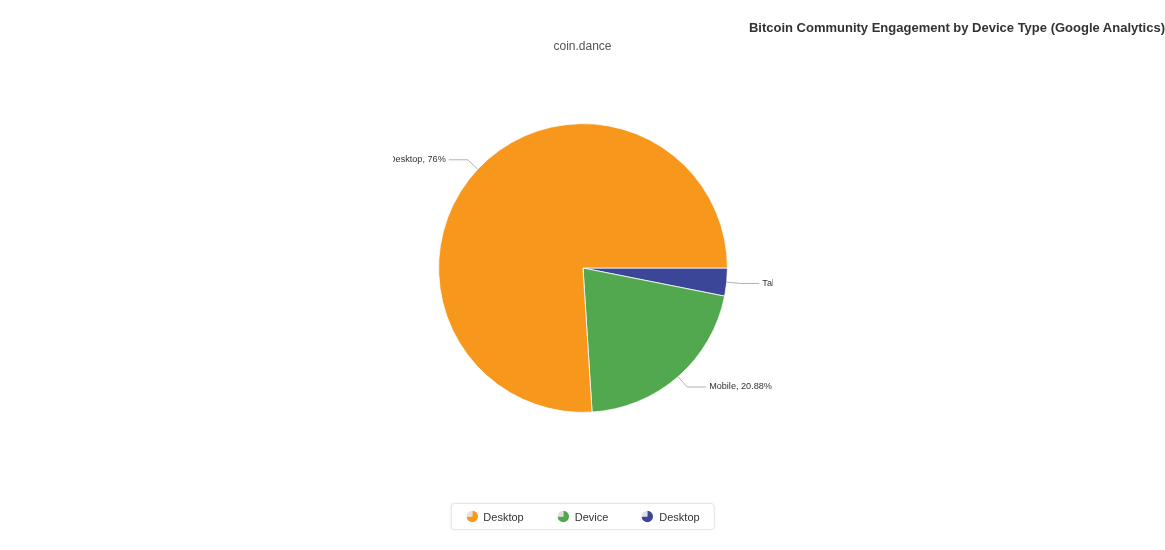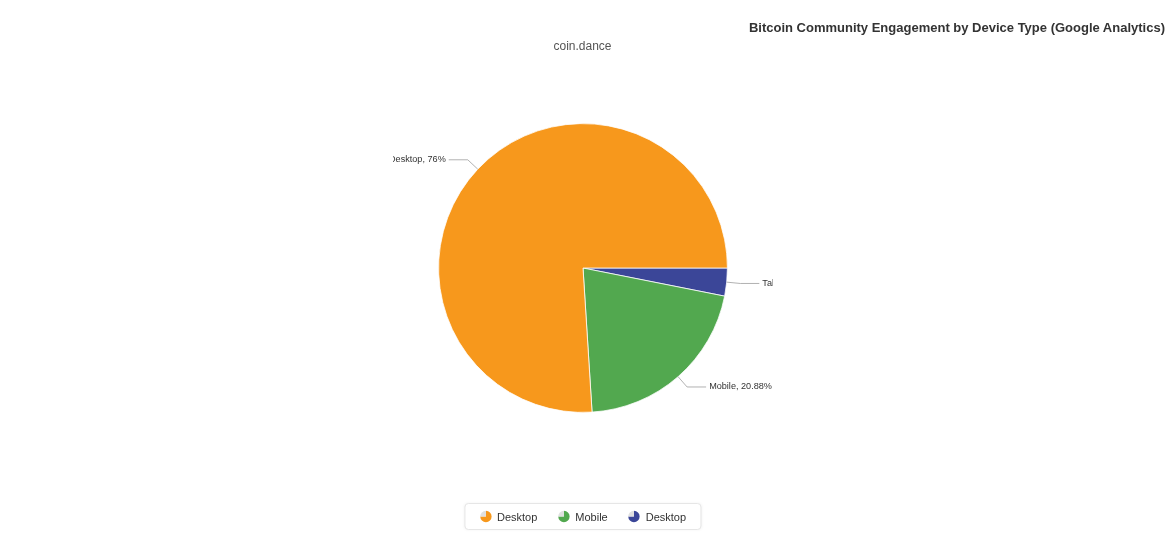--- a/index.html
+++ b/index.html
@@ -44,21 +44,21 @@
       stroke: #999;
       stroke-width: 1;
       fill: none;
     }
     .legend {
       position: absolute;
       left: 50%;
       transform: translateX(-50%);
       bottom: 20px;
       display: flex;
-      gap: 20px;
+      gap: 33px;
       background: #ffffff;
       border: 1px solid #e6e6e6;
       border-radius: 4px;
       padding: 6px 14px;
       box-shadow: 0 0 3px rgba(0,0,0,0.05);
     }
     .legend-item {
       display: flex;
       align-items: center;
       gap: 5px;
@@ -105,21 +105,21 @@
     </span>
     <span>Desktop</span>
   </div>
   <div class="legend-item">
     <span class="legend-icon">
       <svg viewBox="0 0 16 16">
           <path d="M8 1 A7 7 0 1 1 1 8 L8 8 Z" fill="#52a84f"></path>
           <path d="M8 1 A7 7 0 0 0 1 8 L8 8 Z" fill="#e0e0e0"></path>
         </svg>
     </span>
-    <span>Mobile</span>
+    <span>Device</span>
   </div>
   <div class="legend-item">
     <span class="legend-icon">
       <svg viewBox="0 0 16 16">
           <path d="M8 1 A7 7 0 1 1 1 8 L8 8 Z" fill="#3b4698"></path>
           <path d="M8 1 A7 7 0 0 0 1 8 L8 8 Z" fill="#e0e0e0"></path>
         </svg>
     </span>
     <span>Desktop</span>
   </div>

